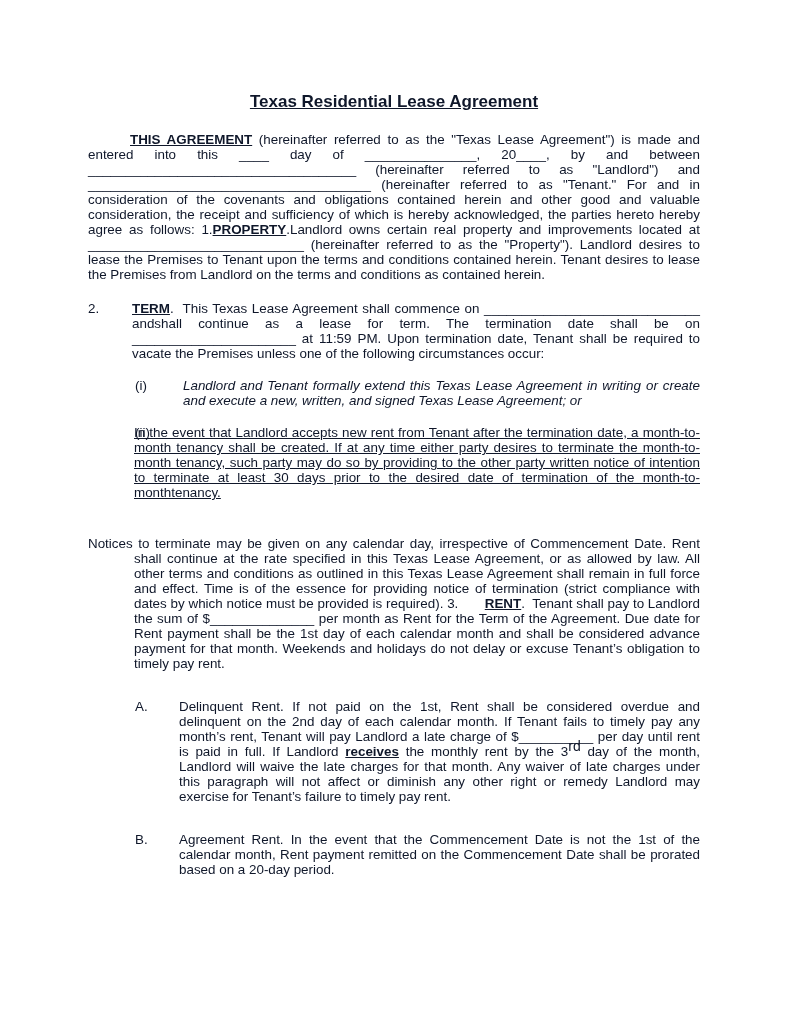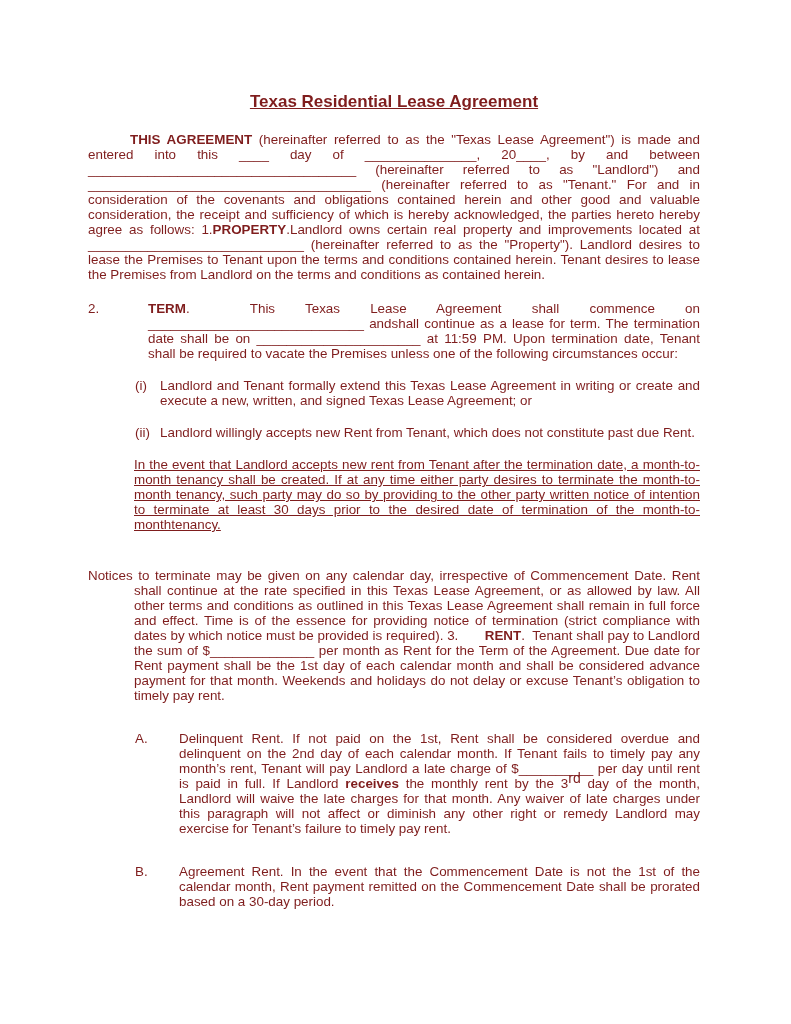--- a/index.html
+++ b/index.html
@@ -6,21 +6,21 @@
     margin: 0;
     padding: 0;
     background: #ffffff;
   }
   .page {
     position: relative;
     width: 791px;
     height: 1024px;
     box-sizing: border-box;
     background: #ffffff;
-    color: #7f1d1d;
+    color: #0f172a;
     font-family: "Liberation Sans", "DejaVu Sans", sans-serif;
     font-size: 13.4px;
     line-height: 15px;
     padding: 0 91px 0 88px;
     overflow: hidden;
   }
   .title {
     margin: 90px 0 18px 0;
     text-align: center;
     font-size: 17px;
@@ -35,51 +35,51 @@
   }
   .sec {
     position: relative;
     margin-top: 19px;
   }
   .sec-num {
     position: absolute;
     left: 0;
     top: 0;
   }
-  .sec-body { margin-left: 60px; }
+  .sec-body { margin-left: 44px; }
   .item {
     position: relative;
     margin-top: 17px;
   }
   .item-marker {
     position: absolute;
     left: 47px;
     top: 0;
   }
-  .item-body { margin-left: 72px; }
+  .item-body { margin-left: 95px; font-style: italic; }
   .aftermath {
     margin: 17px 0 0 46px;
     text-decoration: underline;
   }
   .notices {
     margin-top: 36px;
     padding-left: 46px;
     text-indent: -46px;
   }
   .sub {
     position: relative;
     margin-top: 28px;
   }
   .sub-marker {
     position: absolute;
     left: 47px;
     top: 0;
   }
   .sub-body { margin-left: 91px; }
-  .b { font-weight: bold; }
+  .b { font-weight: bold; text-decoration: underline; }
   .u { }
   sup {
     font-size: 14px;
     line-height: 0;
     vertical-align: super;
   }
 </style>
 </head>
 <body>
 
@@ -94,30 +94,29 @@
     <div class="sec-body justify"><span class="b">TERM</span><span>.&nbsp; This Texas Lease Agreement shall commence on _____________________________ andshall continue as a lease for term. The termination date shall be on ______________________ at 11:59 PM. Upon termination date, Tenant shall be required to vacate the Premises unless one of the following circumstances occur:</span></div>
   </div>
 
   <div class="item">
     <span class="item-marker">(i)</span>
     <div class="item-body justify"><span>Landlord and Tenant formally extend this Texas Lease Agreement in writing or create and execute a new, written, and signed Texas Lease Agreement; or</span></div>
   </div>
 
   <div class="item">
     <span class="item-marker">(ii)</span>
-    <div class="item-body justify"><span>Landlord willingly accepts new Rent from Tenant, which does not constitute past due Rent.</span></div>
   </div>
 
   <p class="aftermath justify"><span>In the event that Landlord accepts new rent from Tenant after the termination date, a month-to-month tenancy shall be created. If at any time either party desires to terminate the month-to-month tenancy, such party may do so by providing to the other party written notice of intention to terminate at least 30 days prior to the desired date of termination of the month-to-monthtenancy.</span></p>
 
   <p class="notices justify"><span>Notices to terminate may be given on any calendar day, irrespective of Commencement Date. Rent shall continue at the rate specified in this Texas Lease Agreement, or as allowed by law. All other terms and conditions as outlined in this Texas Lease Agreement shall remain in full force and effect. Time is of the essence for providing notice of termination (strict compliance with dates by which notice must be provided is required). 3.&nbsp;&nbsp;&nbsp;&nbsp;&nbsp;&nbsp; </span><span class="b">RENT</span><span>.&nbsp; Tenant shall pay to Landlord the sum of $______________ per month as Rent for the Term of the Agreement. Due date for Rent payment shall be the 1st day of each calendar month and shall be considered advance payment for that month. Weekends and holidays do not delay or excuse Tenant’s obligation to timely pay rent.</span></p>
 
   <div class="sub">
     <span class="sub-marker">A.</span>
     <div class="sub-body justify"><span class="u">Delinquent Rent</span><span>. If not paid on the 1st, Rent shall be considered overdue and delinquent on the 2nd day of each calendar month. If Tenant fails to timely pay any month’s rent, Tenant will pay Landlord a late charge of $__________ per day until rent is paid in full. If Landlord </span><span class="b u">receives</span><span> the monthly rent by the 3</span><sup>rd</sup><span> day of the month, Landlord will waive the late charges for that month. Any waiver of late charges under this paragraph will not affect or diminish any other right or remedy Landlord may exercise for Tenant’s failure to timely pay rent.</span></div>
   </div>
 
   <div class="sub">
     <span class="sub-marker">B.</span>
-    <div class="sub-body justify"><span class="u">Agreement Rent</span><span>. In the event that the Commencement Date is not the 1st of the calendar month, Rent payment remitted on the Commencement Date shall be prorated based on a 30-day period.</span></div>
+    <div class="sub-body justify"><span class="u">Agreement Rent</span><span>. In the event that the Commencement Date is not the 1st of the calendar month, Rent payment remitted on the Commencement Date shall be prorated based on a 20-day period.</span></div>
   </div>
 
 </div>
 
 </body></html>

